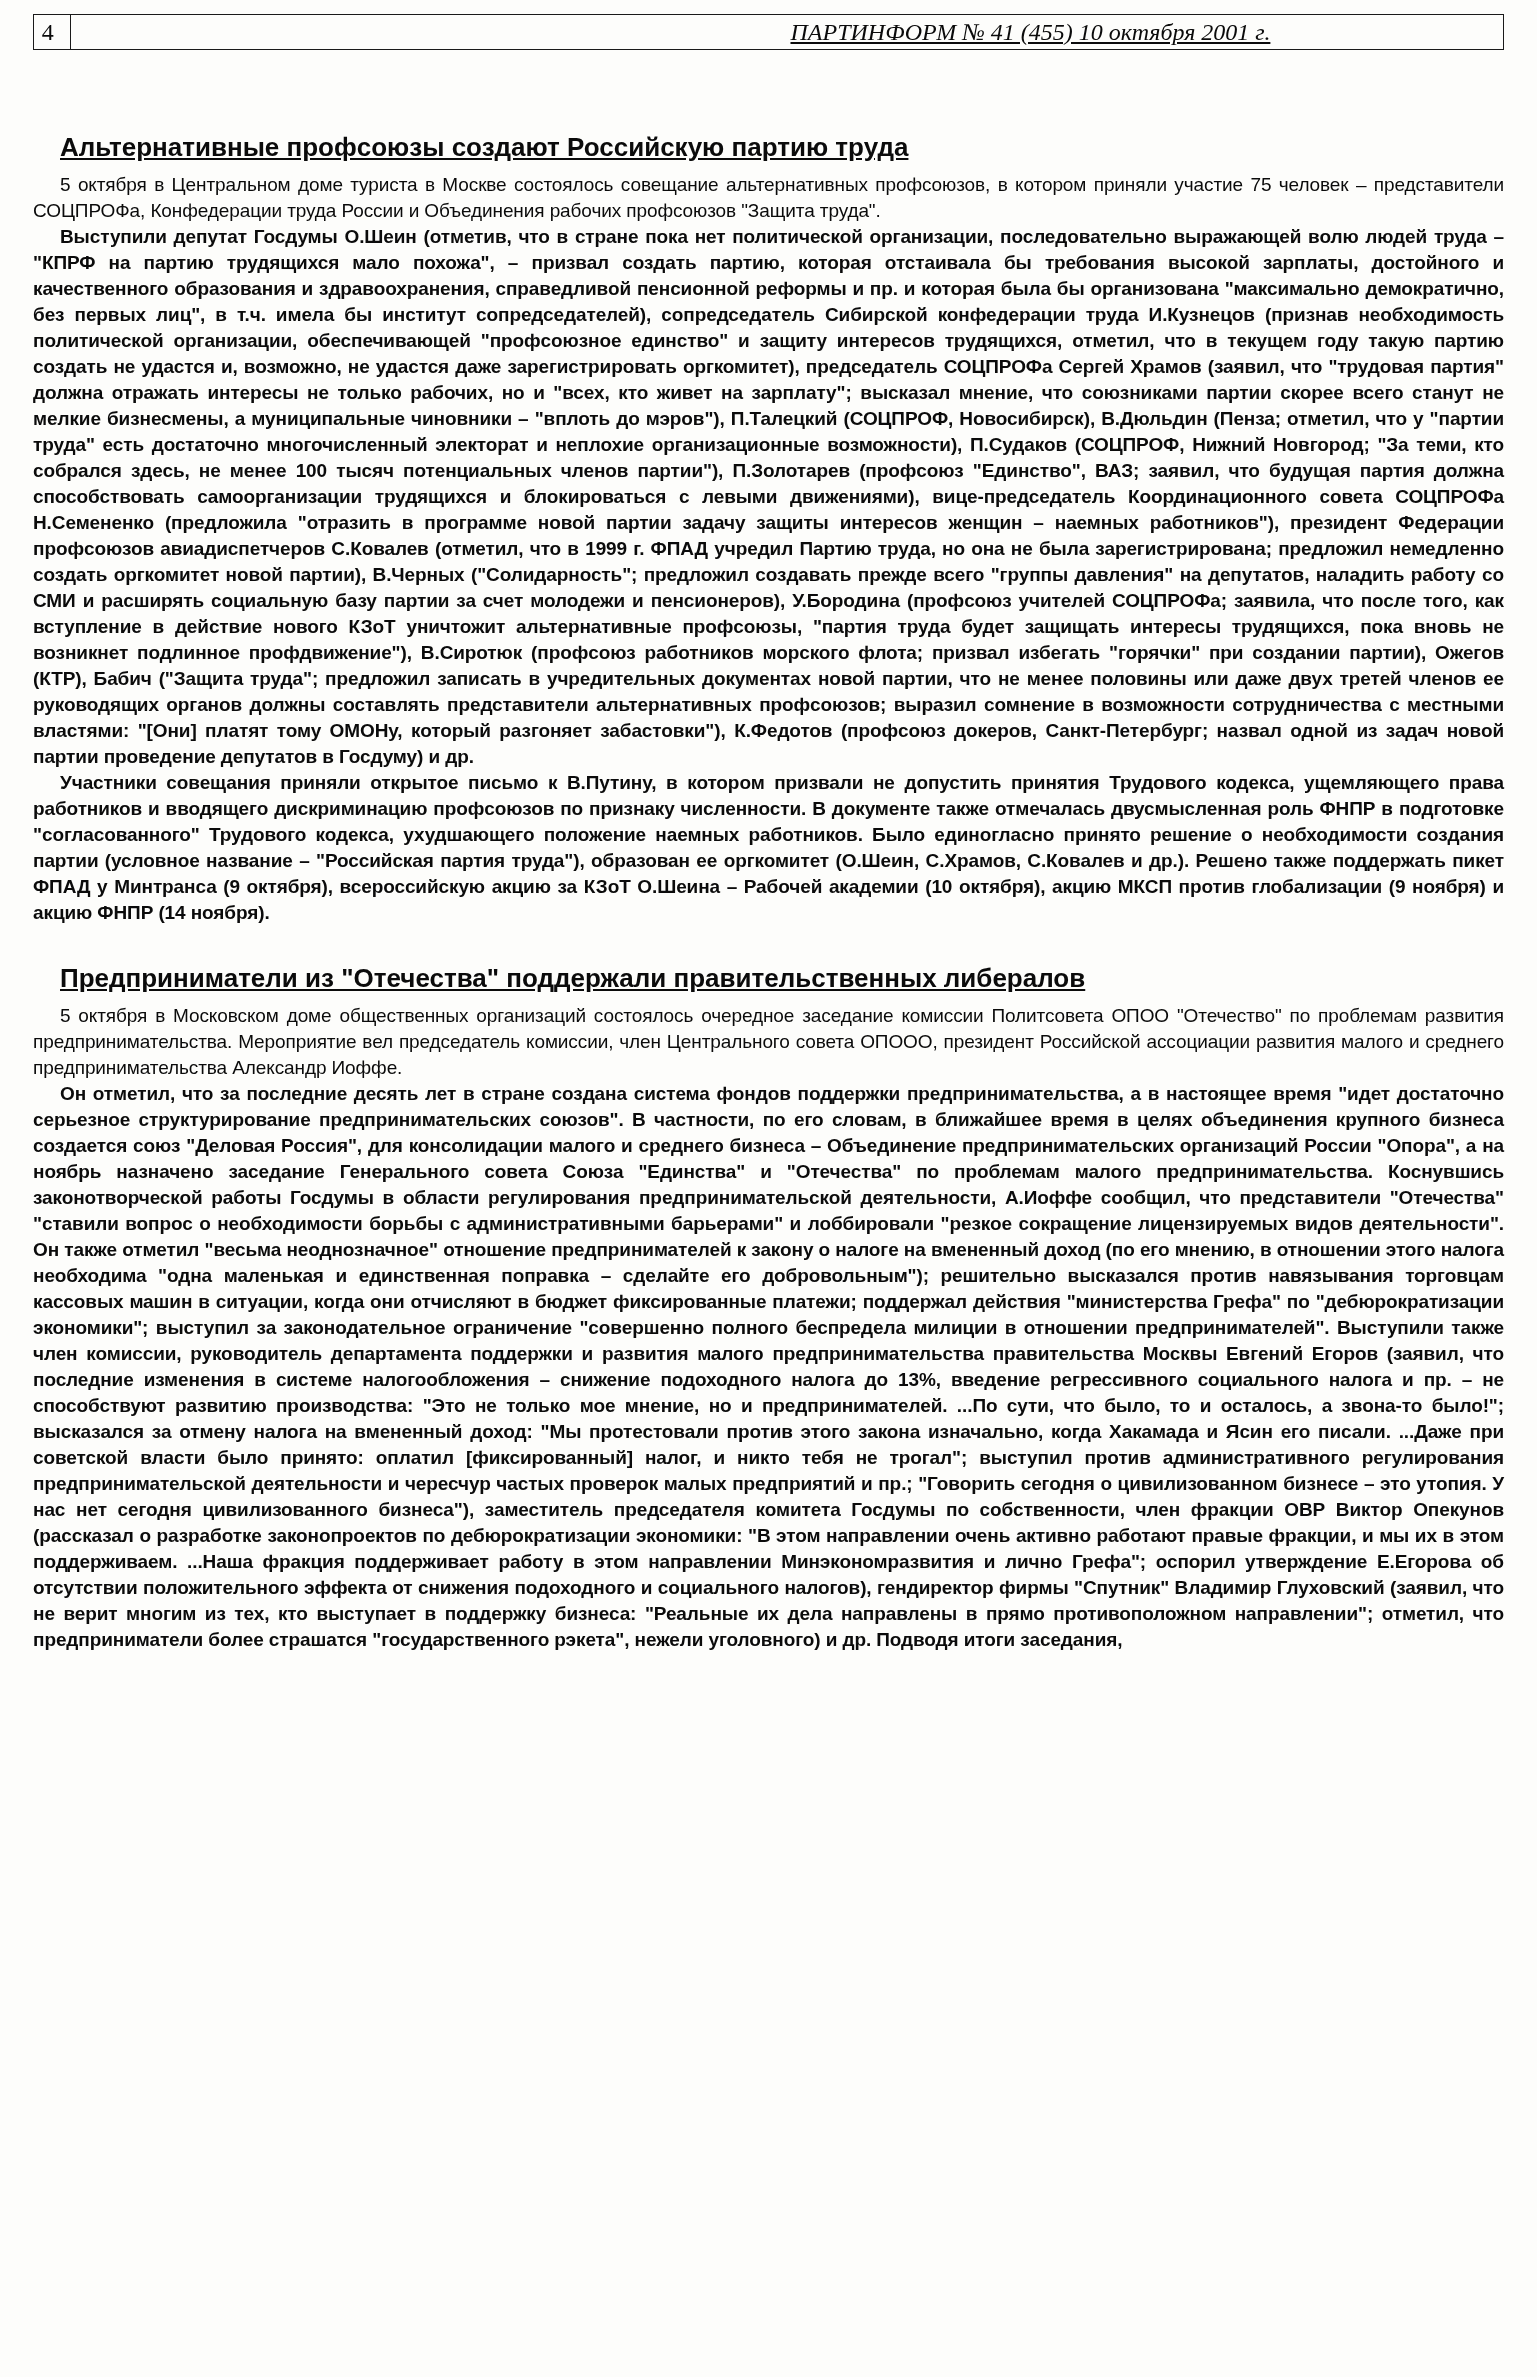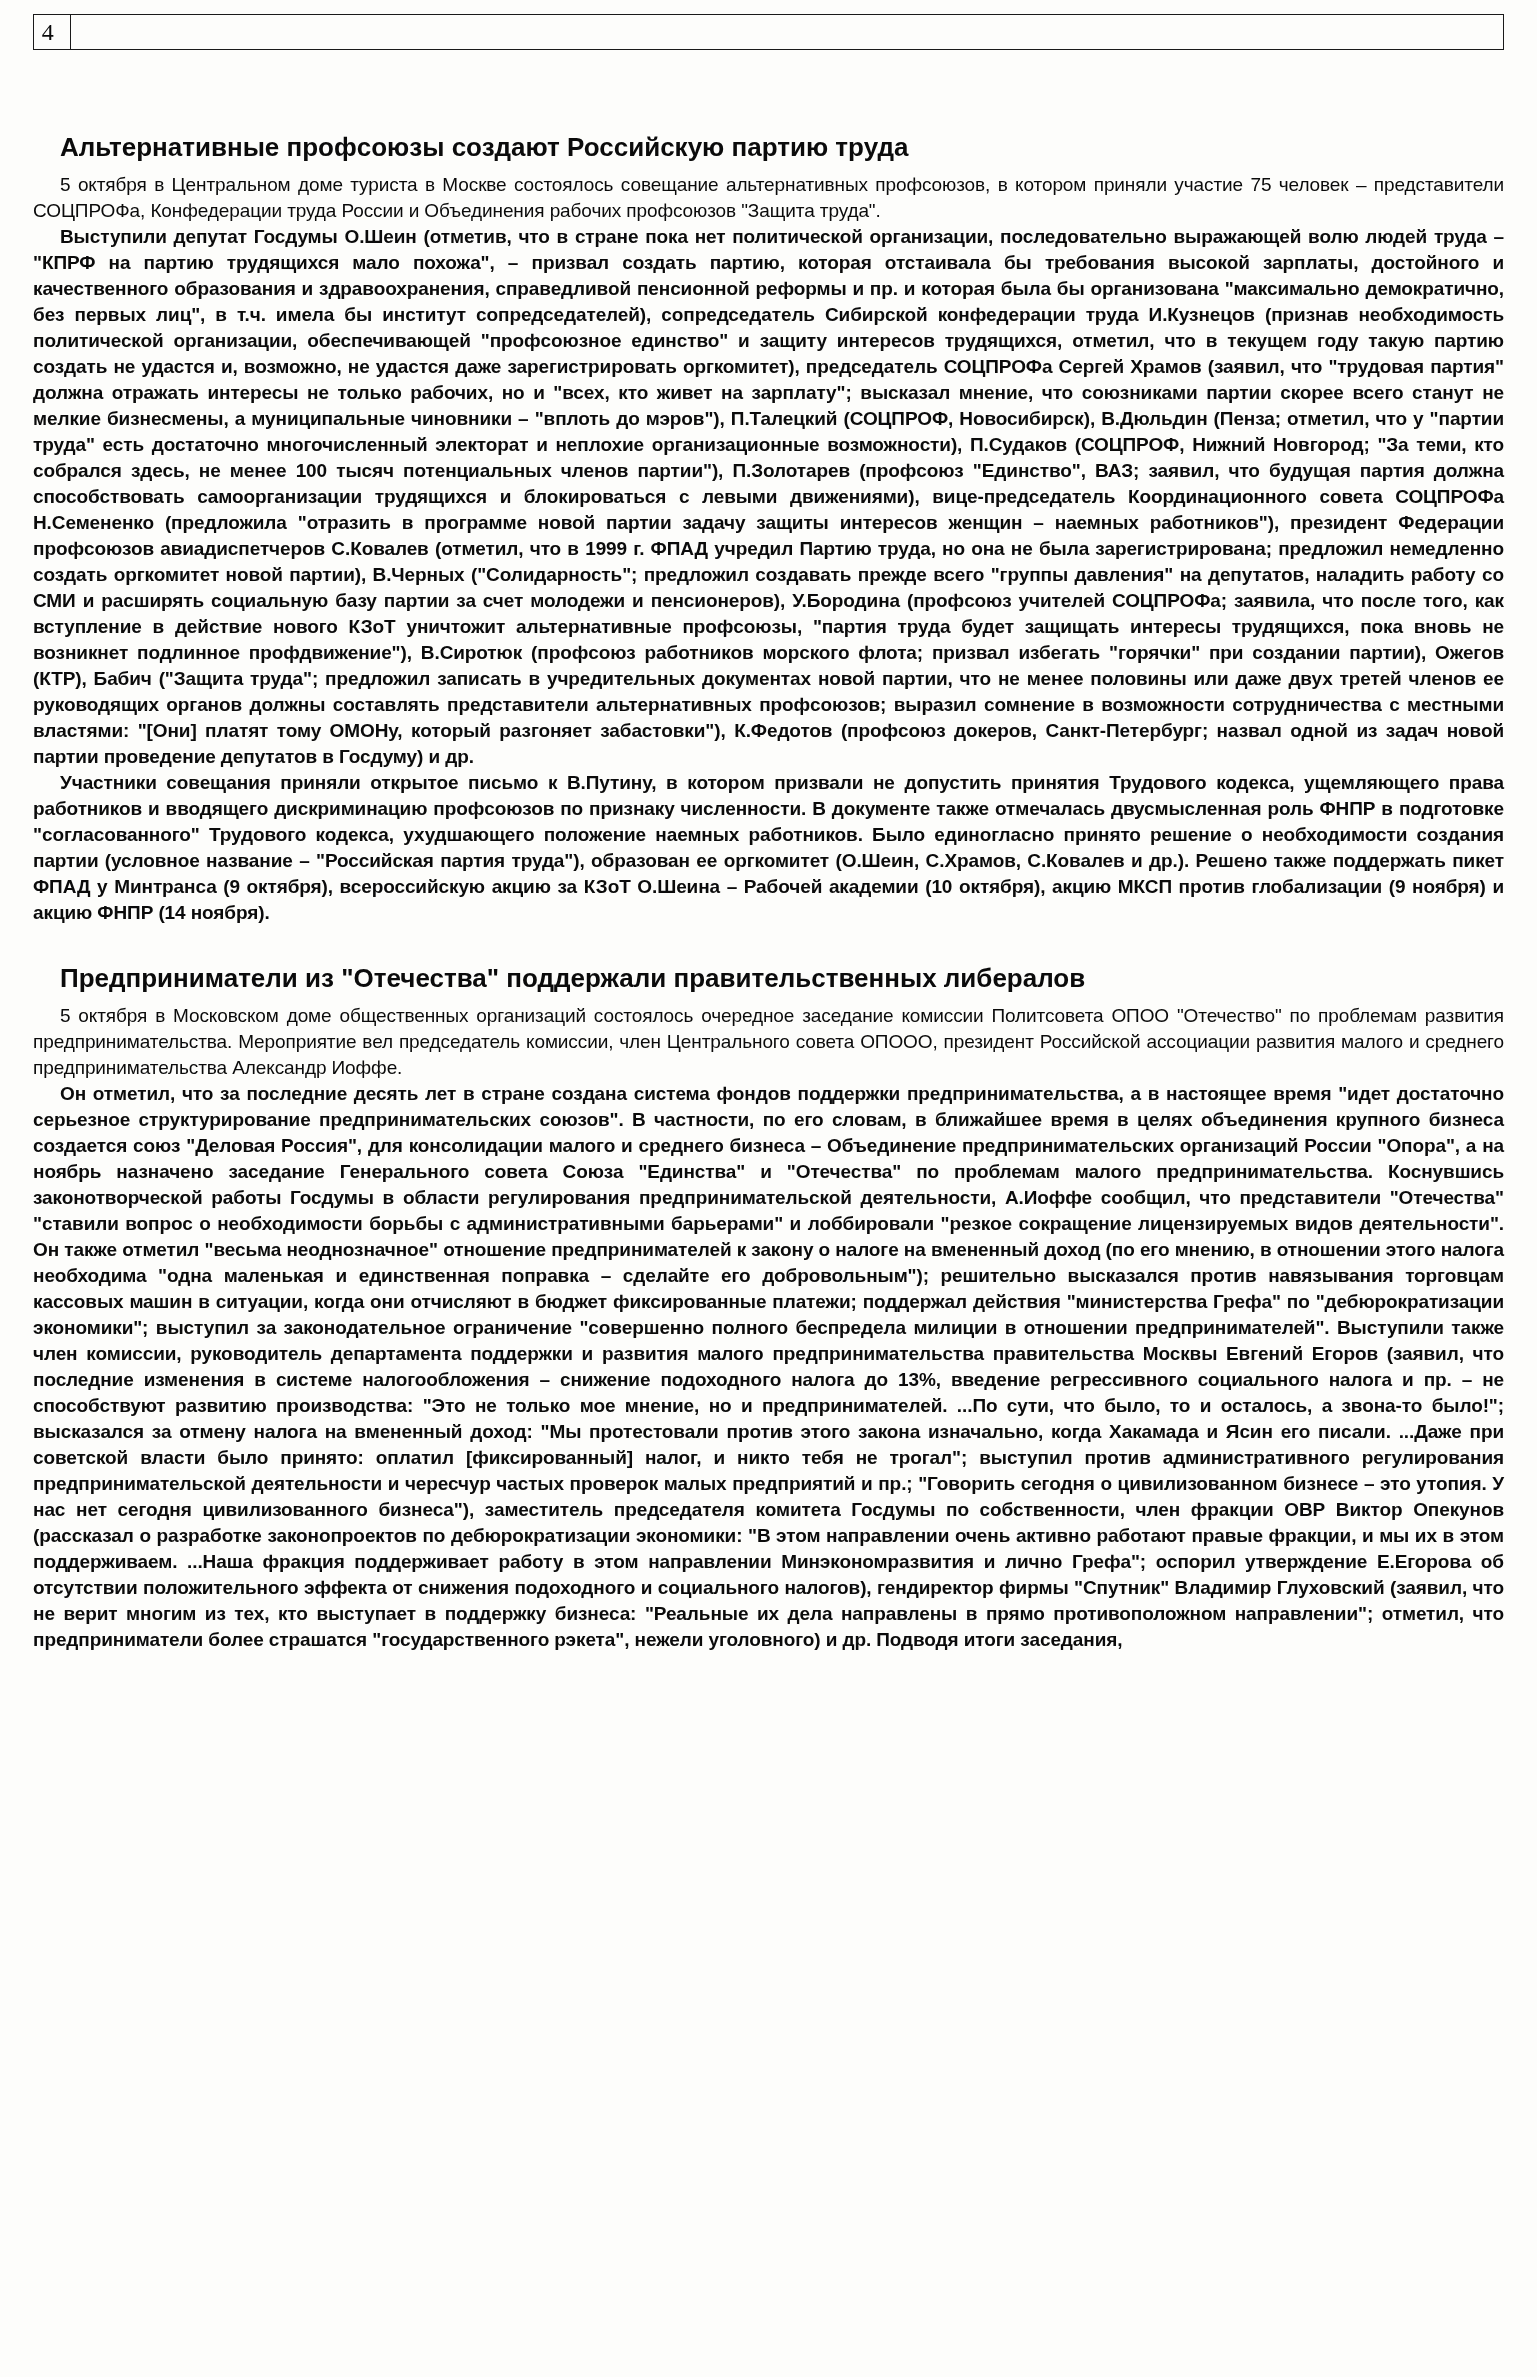--- a/index.html
+++ b/index.html
@@ -48,40 +48,44 @@
 
   
   .content { margin-top: 82px; }
 
   .article-title {
     font-size: 26px;
     line-height: 31px;
     font-weight: 700;
     padding-left: 27px;
     margin-bottom: 9px;
+    text-decoration: underline;
   }
   .article + .article { margin-top: 37px; }
 
   .para {
     font-size: 19px;
     line-height: 26px;
     text-align: justify;
     text-indent: 27px;
     letter-spacing: -0.1px;
   }
   .para.bold { font-weight: 700; }
 </style>
 </head>
 <body>
 
 <div class="page">
 
   <header class="page-header">
     <div class="page-num">4</div>
     <div class="header-spacer"></div>
+    <div class="header-title-wrap">
+      <span class="header-title">ПАРТИНФОРМ № 41 (455) 10 октября 2001 г.</span>
+    </div>
   </header>
 
   <main class="content">
 
     <section class="article">
       <h2 class="article-title">Альтернативные профсоюзы создают Российскую партию труда</h2>
       <p class="para regular">5 октября в Центральном доме туриста в Москве состоялось совещание альтернативных профсоюзов, в котором приняли участие 75 человек – представители СОЦПРОФа, Конфедерации труда России и Объединения рабочих профсоюзов "Защита труда".</p>
       <p class="para bold">Выступили депутат Госдумы О.Шеин (отметив, что в стране пока нет политической организации, последовательно выражающей волю людей труда – "КПРФ на партию трудящихся мало похожа", – призвал создать партию, которая отстаивала бы требования высокой зарплаты, достойного и качественного образования и здравоохранения, справедливой пенсионной реформы и пр. и которая была бы организована "максимально демократично, без первых лиц", в т.ч. имела бы институт сопредседателей), сопредседатель Сибирской конфедерации труда И.Кузнецов (признав необходимость политической организации, обеспечивающей "профсоюзное единство" и защиту интересов трудящихся, отметил, что в текущем году такую партию создать не удастся и, возможно, не удастся даже зарегистрировать оргкомитет), председатель СОЦПРОФа Сергей Храмов (заявил, что "трудовая партия" должна отражать интересы не только рабочих, но и "всех, кто живет на зарплату"; высказал мнение, что союзниками партии скорее всего станут не мелкие бизнесмены, а муниципальные чиновники – "вплоть до мэров"), П.Талецкий (СОЦПРОФ, Новосибирск), В.Дюльдин (Пенза; отметил, что у "партии труда" есть достаточно многочисленный электорат и неплохие организационные возможности), П.Судаков (СОЦПРОФ, Нижний Новгород; "За теми, кто собрался здесь, не менее 100 тысяч потенциальных членов партии"), П.Золотарев (профсоюз "Единство", ВАЗ; заявил, что будущая партия должна способствовать самоорганизации трудящихся и блокироваться с левыми движениями), вице-председатель Координационного совета СОЦПРОФа Н.Семененко (предложила "отразить в программе новой партии задачу защиты интересов женщин – наемных работников"), президент Федерации профсоюзов авиадиспетчеров С.Ковалев (отметил, что в 1999 г. ФПАД учредил Партию труда, но она не была зарегистрирована; предложил немедленно создать оргкомитет новой партии), В.Черных ("Солидарность"; предложил создавать прежде всего "группы давления" на депутатов, наладить работу со СМИ и расширять социальную базу партии за счет молодежи и пенсионеров), У.Бородина (профсоюз учителей СОЦПРОФа; заявила, что после того, как вступление в действие нового КЗоТ уничтожит альтернативные профсоюзы, "партия труда будет защищать интересы трудящихся, пока вновь не возникнет подлинное профдвижение"), В.Сиротюк (профсоюз работников морского флота; призвал избегать "горячки" при создании партии), Ожегов (КТР), Бабич ("Защита труда"; предложил записать в учредительных документах новой партии, что не менее половины или даже двух третей членов ее руководящих органов должны составлять представители альтернативных профсоюзов; выразил сомнение в возможности сотрудничества с местными властями: "[Они] платят тому ОМОНу, который разгоняет забастовки"), К.Федотов (профсоюз докеров, Санкт-Петербург; назвал одной из задач новой партии проведение депутатов в Госдуму) и др.</p>
       <p class="para bold">Участники совещания приняли открытое письмо к В.Путину, в котором призвали не допустить принятия Трудового кодекса, ущемляющего права работников и вводящего дискриминацию профсоюзов по признаку численности. В документе также отмечалась двусмысленная роль ФНПР в подготовке "согласованного" Трудового кодекса, ухудшающего положение наемных работников. Было единогласно принято решение о необходимости создания партии (условное название – "Российская партия труда"), образован ее оргкомитет (О.Шеин, С.Храмов, С.Ковалев и др.). Решено также поддержать пикет ФПАД у Минтранса (9 октября), всероссийскую акцию за КЗоТ О.Шеина – Рабочей академии (10 октября), акцию МКСП против глобализации (9 ноября) и акцию ФНПР (14 ноября).</p>
     </section>

